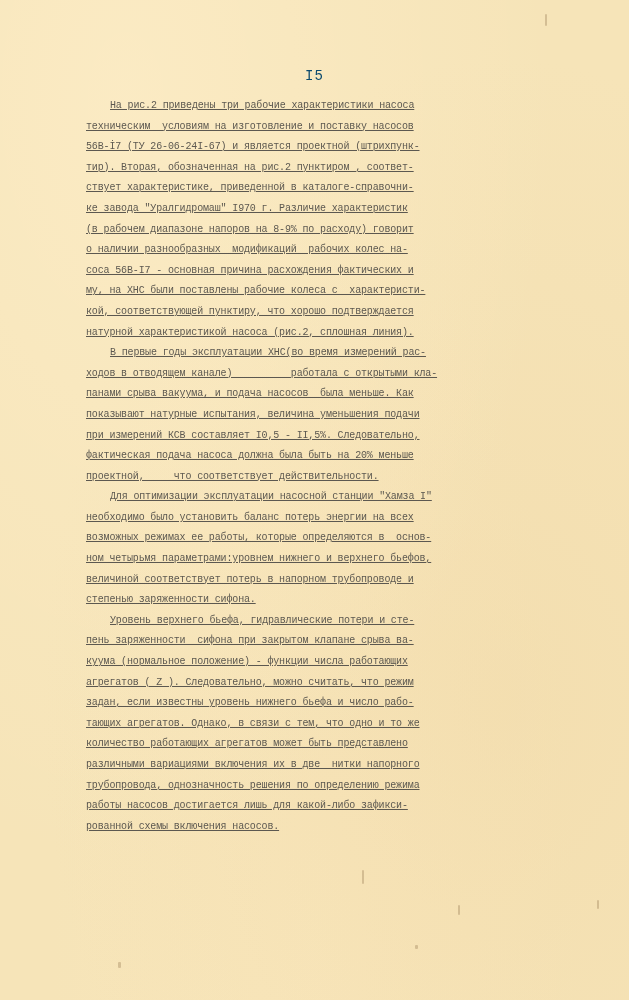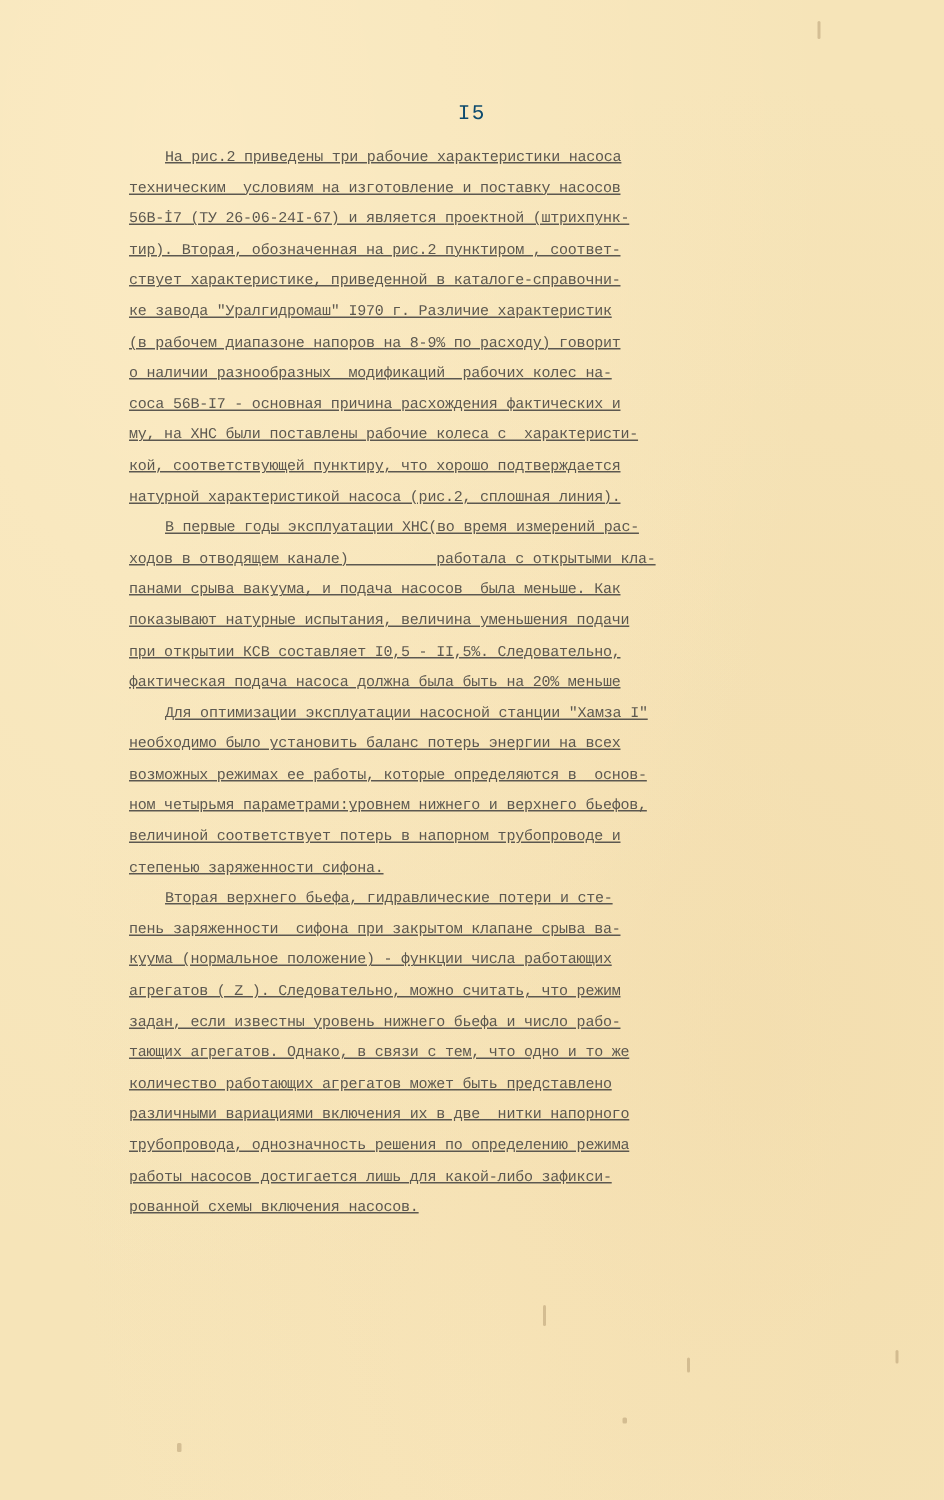--- a/index.html
+++ b/index.html
@@ -75,29 +75,30 @@
       <span class="line">(в рабочем диапазоне напоров на 8-9% по расходу) говорит</span>
       <span class="line">о наличии разнообразных  модификаций  рабочих колес на-</span>
       <span class="line">соса 56В-I7 - основная причина расхождения фактических и</span>
       <span class="line">му, на ХНС были поставлены рабочие колеса с  характеристи-</span>
       <span class="line">кой, соответствующей пунктиру, что хорошо подтверждается</span>
       <span class="line">натурной характеристикой насоса (рис.2, сплошная линия).</span>
       <span class="line indent">В первые годы эксплуатации ХНС(во время измерений рас-</span>
       <span class="line">ходов в отводящем канале)          работала с открытыми кла-</span>
       <span class="line">панами срыва вакуума, и подача насосов  была меньше. Как</span>
       <span class="line">показывают натурные испытания, величина уменьшения подачи</span>
-      <span class="line">при открытии КСВ составляет I0,5 - II,5%. Следовательно,</span>
+      <span class="line">при измерений КСВ составляет I0,5 - II,5%. Следовательно,</span>
       <span class="line">фактическая подача насоса должна была быть на 20% меньше</span>
+      <span class="line">проектной,     что соответствует действительности.</span>
       <span class="line indent">Для оптимизации эксплуатации насосной станции "Хамза I"</span>
       <span class="line">необходимо было установить баланс потерь энергии на всех</span>
       <span class="line">возможных режимах ее работы, которые определяются в  основ-</span>
       <span class="line">ном четырьмя параметрами:уровнем нижнего и верхнего бьефов,</span>
       <span class="line">величиной соответствует потерь в напорном трубопроводе и</span>
       <span class="line">степенью заряженности сифона.</span>
-      <span class="line indent">Вторая верхнего бьефа, гидравлические потери и сте-</span>
+      <span class="line indent">Уровень верхнего бьефа, гидравлические потери и сте-</span>
       <span class="line">пень заряженности  сифона при закрытом клапане срыва ва-</span>
       <span class="line">куума (нормальное положение) - функции числа работающих</span>
       <span class="line">агрегатов ( Z ). Следовательно, можно считать, что режим</span>
       <span class="line">задан, если известны уровень нижнего бьефа и число рабо-</span>
       <span class="line">тающих агрегатов. Однако, в связи с тем, что одно и то же</span>
       <span class="line">количество работающих агрегатов может быть представлено</span>
       <span class="line">различными вариациями включения их в две  нитки напорного</span>
       <span class="line">трубопровода, однозначность решения по определению режима</span>
       <span class="line">работы насосов достигается лишь для какой-либо зафикси-</span>
       <span class="line">рованной схемы включения насосов.</span>

